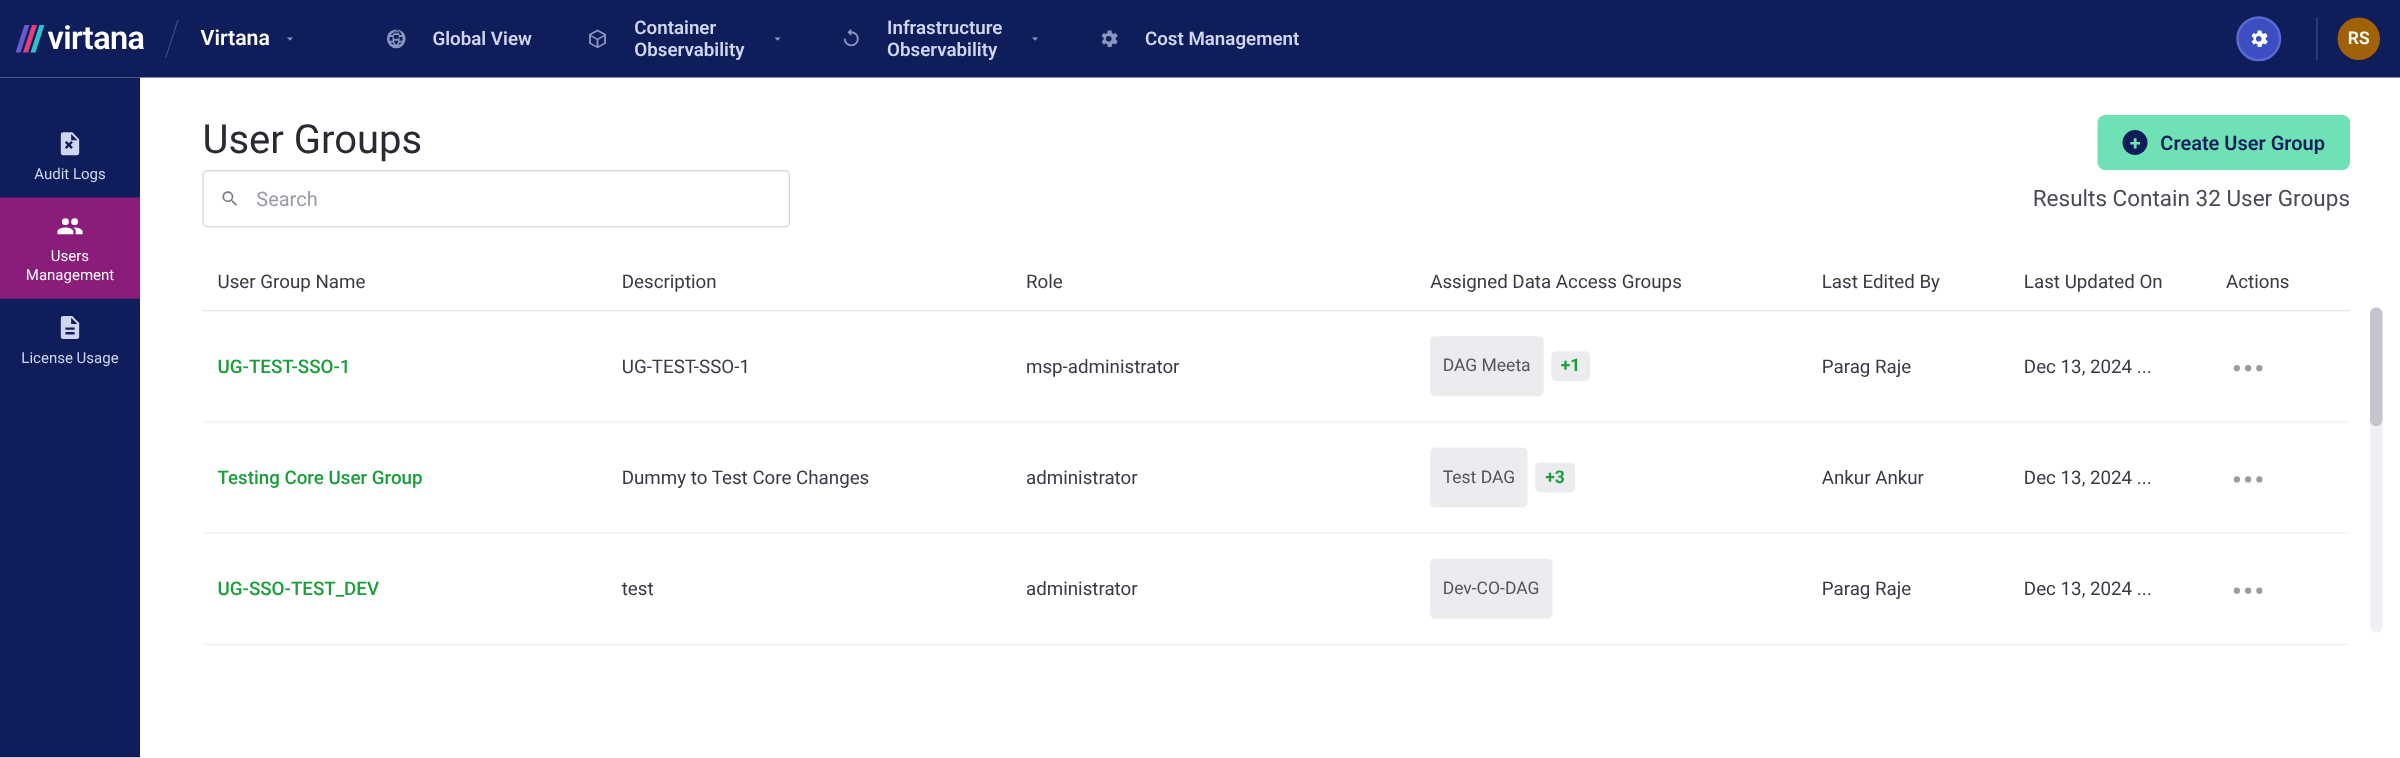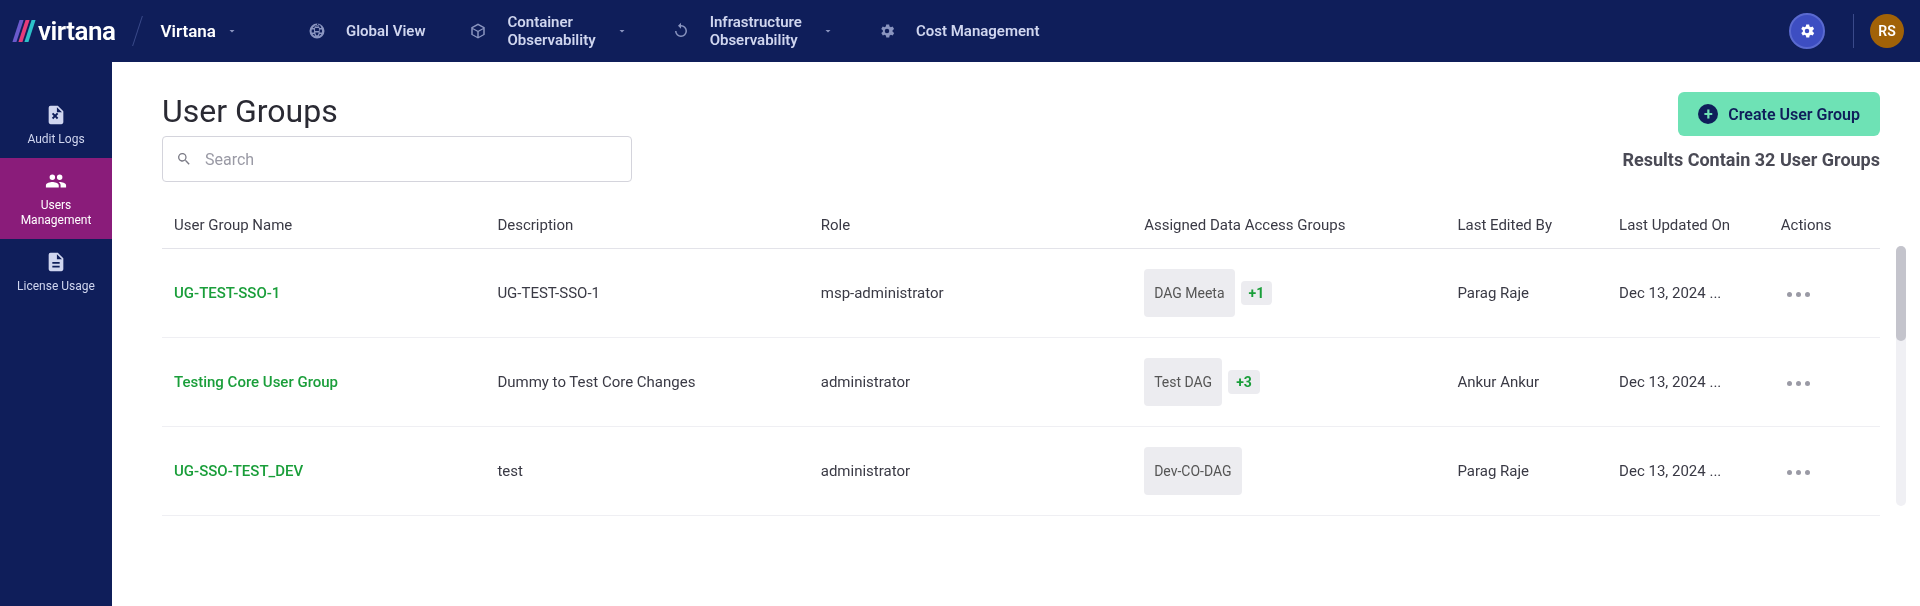--- a/index.html
+++ b/index.html
@@ -31,21 +31,21 @@
 .main{flex:1;padding:30px 40px 0 50px;overflow:hidden;position:relative}
 .page-head{display:flex;justify-content:space-between;}
 .page-title{font-size:32px;font-weight:400;color:#2a2a33}
 .create-btn{display:flex;align-items:center;gap:10px;background:#6ee2b5;color:#0f1e5a;border:none;border-radius:6px;padding:12px 20px;font-size:16px;font-weight:600;cursor:pointer}
 .create-btn-icon{width:20px;height:20px;border-radius:50%;background:#0f1e5a;display:flex;align-items:center;justify-content:center;color:#6ee2b5;font-size:16px;font-weight:bold}
 .toolbar{display:flex;align-items:center;justify-content:space-between;margin-bottom:20px}
 .search-wrap{position:relative;width:470px}
 .search-input{width:100%;height:46px;border:1px solid #d4d4dc;border-radius:4px;padding:0 14px 0 42px;font-size:16px;color:#555}
 .search-input::placeholder{color:#9a9aa5}
 .search-icon{position:absolute;left:14px;top:50%;transform:translateY(-50%);width:16px;height:16px;fill:#7a7a85}
-.results-text{font-size:18px;color:#4a4a55;font-weight:700}
+.results-text{font-size:18px;color:#4a4a55;font-weight:400}
 table{width:100%;border-collapse:collapse}
 th{text-align:left;font-size:15px;font-weight:400;color:#3a3a45;padding:14px 12px;border-bottom:1px solid #e3e3e9}
 td{padding:20px 12px;font-size:15px;color:#3a3a45;border-bottom:1px solid #efeff3;vertical-align:middle}
 .ug-link{color:#1a9e3a;font-weight:500;cursor:pointer}
 .tag{display:inline-flex;align-items:center;background:#ececf0;color:#555;border-radius:4px;padding:16px 10px;font-size:14px;margin-right:6px}
 .tag-plus{background:#ececf0;color:#1a9e3a;font-weight:700;border-radius:4px;padding:4px 8px;font-size:14px;display:inline-flex}
 .actions-cell{text-align:left}
 .dots{display:inline-flex;gap:4px;cursor:pointer;padding:6px}
 .dots span{width:5px;height:5px;border-radius:50%;background:#9a9aa5}
 .table-wrap{position:relative}

